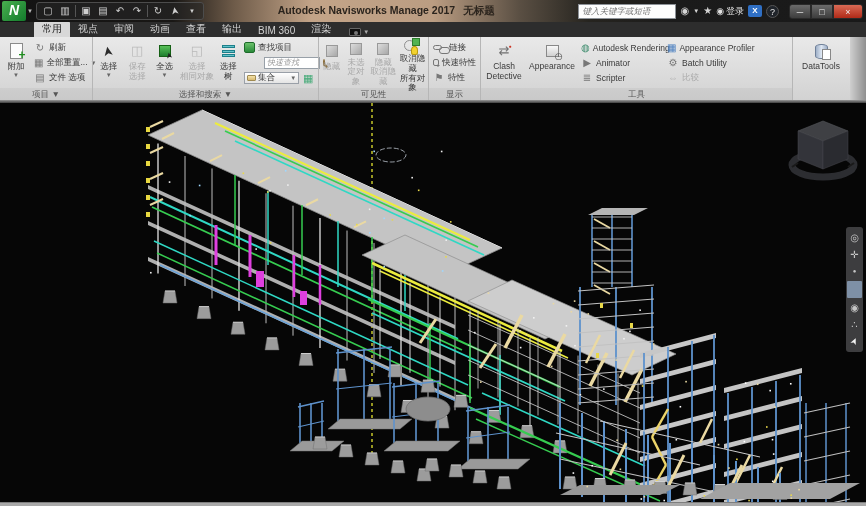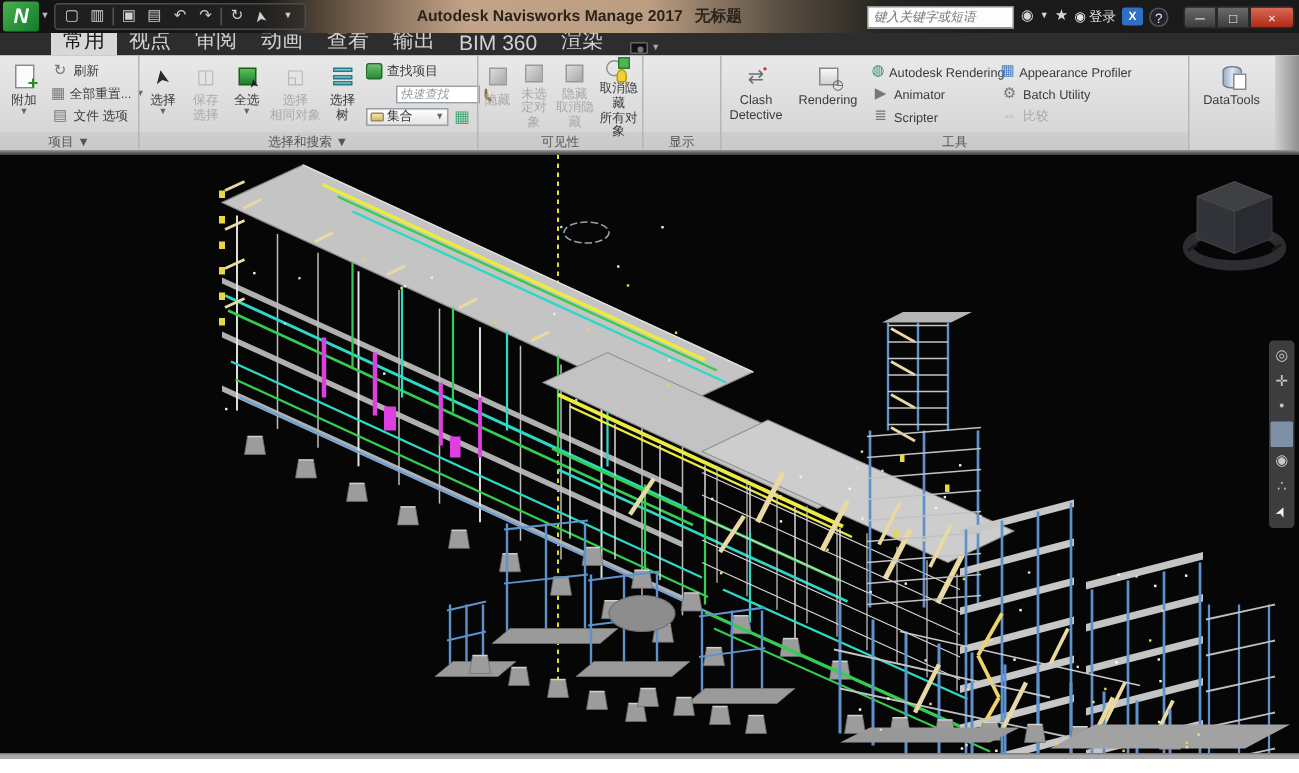--- a/index.html
+++ b/index.html
@@ -32,21 +32,21 @@
   .ic-help { width:13px; height:13px; background:#20242a; color:#e6e6e6; border-radius:50%;
     font-size:9px; text-align:center; line-height:13px; border:1px solid #555; }
   .winbtns { display:flex; margin:0 3px 0 6px; }
   .winbtn { width:22px; height:15px; font-size:9px; text-align:center; line-height:14px;
     color:#eee; background:linear-gradient(#6b6b6b,#3d3d3d); border:1px solid #2a2a2a; }
   .winbtn.min { border-radius:3px 0 0 3px; }
   .winbtn.close { background:linear-gradient(#d96a55,#b02a18); border-radius:0 3px 3px 0; width:30px; }
 
   
   .tabbar { height:15px; background:#2d2d2d; display:flex; align-items:flex-end; padding-left:34px; }
-  .tab { font-size:14px; color:#d2d2d2; padding:1px 8px 1px; cursor:default; white-space:nowrap; }
+  .tab { font-size:10px; color:#d2d2d2; padding:1px 8px 1px; cursor:default; white-space:nowrap; }
   .tab.sel { background:#d8d8d8; color:#181818; border-radius:2px 2px 0 0; }
   .tab-cam { margin-left:10px; display:flex; align-items:center; gap:2px; padding-bottom:1px; }
   .cam-body { width:12px; height:8px; background:#111; border:1px solid #666; border-radius:1px; position:relative; }
   .cam-body:after { content:''; position:absolute; left:4px; top:1.5px; width:4px; height:4px;
     border-radius:50%; background:#777; }
   .cam-arrow { color:#aaa; font-size:6px; }
 
   
   .ribbon { height:63px; background:linear-gradient(#e9e9e9,#d2d2d2); display:flex; }
   .rgroup { position:relative; height:100%; padding:1px 1px 12px; flex:0 0 auto; }
@@ -296,37 +296,53 @@
               </span>
             </span>
           <span>取消隐藏</span>
           <span>所有对象</span>
         </div>
       </div>
       <div class="g-label">可见性</div>
     </div>
 
     <div class="rgroup" style="width:52px">
+      <div class="g-body">
+        <div class="smallcol" style="width:100%">
+          <div class="srow">
+            <span class="chain"></span>
+            <span style="margin-left:4px">链接</span>
+          </div>
+          <div class="srow">
+            <span class="bubble"></span>
+            <span>快速特性</span>
+          </div>
+          <div class="srow">
+            <span class="sicon">⚑</span>
+            <span>特性</span>
+          </div>
+        </div>
+      </div>
       <div class="g-label">显示</div>
     </div>
 
     <div class="rgroup" style="width:312px">
       <div class="g-body">
         <div class="bigbtn" style="width:44px">
           <span class="bicon">
               <span class="clash-ic">⇄</span>
             </span>
           <span>Clash</span>
           <span>Detective</span>
         </div>
         <div class="bigbtn" style="width:52px">
           <span class="bicon">
               <span class="tl-ic"></span>
             </span>
-          <span>Rendering</span>
+          <span>Appearance</span>
         </div>
         <div class="smallcol" style="width:86px">
           <div class="srow">
             <span class="sicon" style="color:#3a8a6a">◍</span>
             <span>Autodesk Rendering</span>
           </div>
           <div class="srow">
             <span class="sicon">▶</span>
             <span>Animator</span>
           </div>

